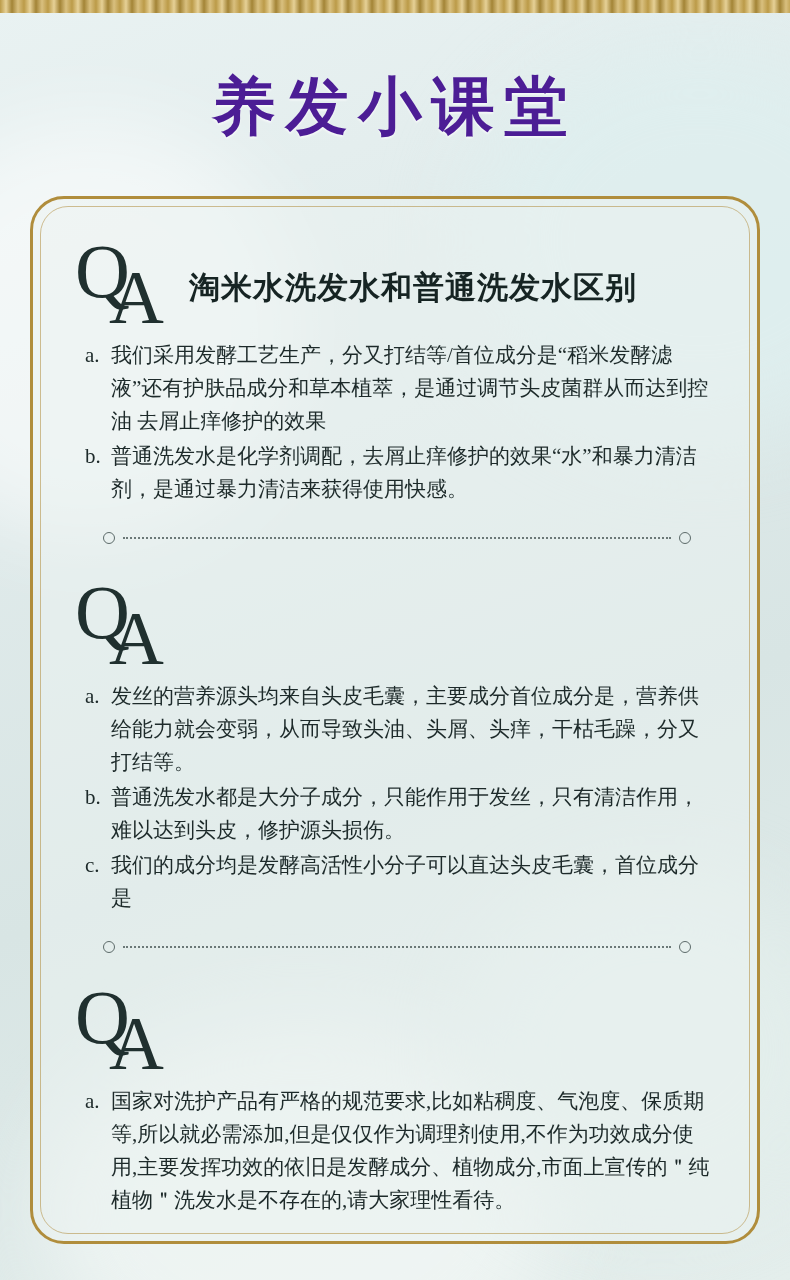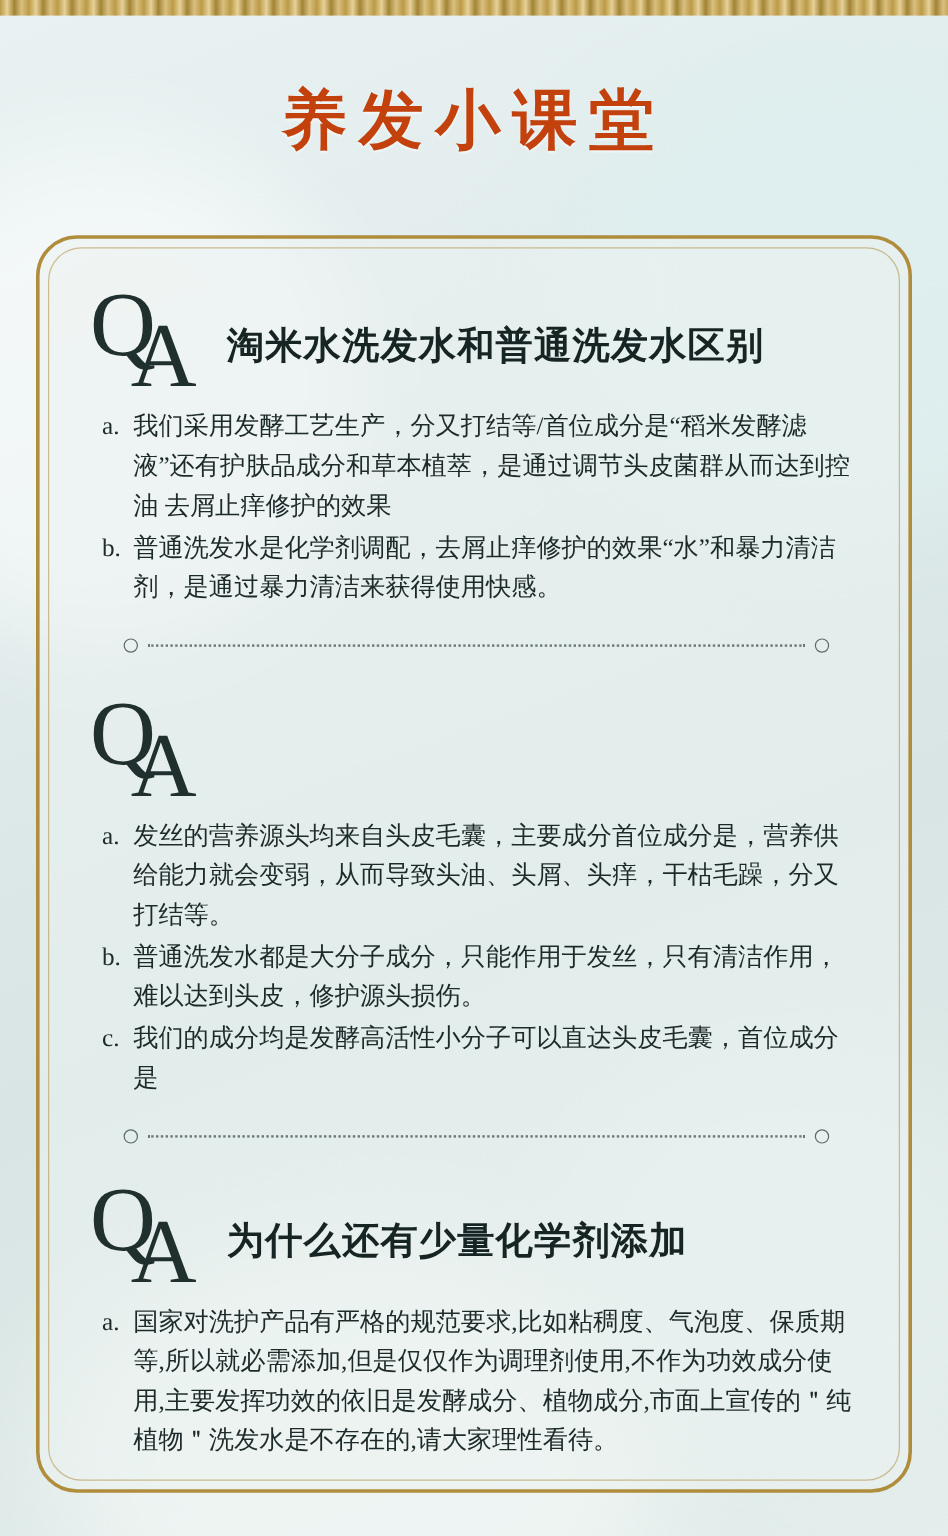--- a/index.html
+++ b/index.html
@@ -39,24 +39,24 @@
     opacity: 0.95;
   }
 
   
   .page-title {
     position: absolute;
     left: 0;
     top: 64px;
     width: 790px;
     text-align: center;
-    font-size: 54px;
+    font-size: 63px;
     letter-spacing: 10px;
     font-weight: 700;
-    color: #c2410c;
+    color: #4c1d95;
     font-family: "Liberation Serif", "DejaVu Serif", serif;
     text-shadow: 0 2px 2px rgba(255,255,255,0.6);
   }
 
   
   .card {
     position: absolute;
     left: 30px;
     top: 196px;
     width: 730px;
@@ -241,21 +241,20 @@
       <span class="line"></span>
       <span class="dot"></span>
     </div>
 
     <div class="qa-block sp-3">
       <div class="qa-head">
         <div class="qa-mark">
           <span class="q">Q</span>
           <span class="a">A</span>
         </div>
-        <div class="qa-title">为什么还有少量化学剂添加</div>
       </div>
       <div class="qa-body">
         <div class="qa-item">
           <span class="qa-label">a.</span>
           <span class="qa-text">国家对洗护产品有严格的规范要求,比如粘稠度、气泡度、保质期等,所以就必需添加,但是仅仅作为调理剂使用,不作为功效成分使用,主要发挥功效的依旧是发酵成分、植物成分,市面上宣传的＂纯植物＂洗发水是不存在的,请大家理性看待。</span>
         </div>
       </div>
     </div>
 
   </div>

